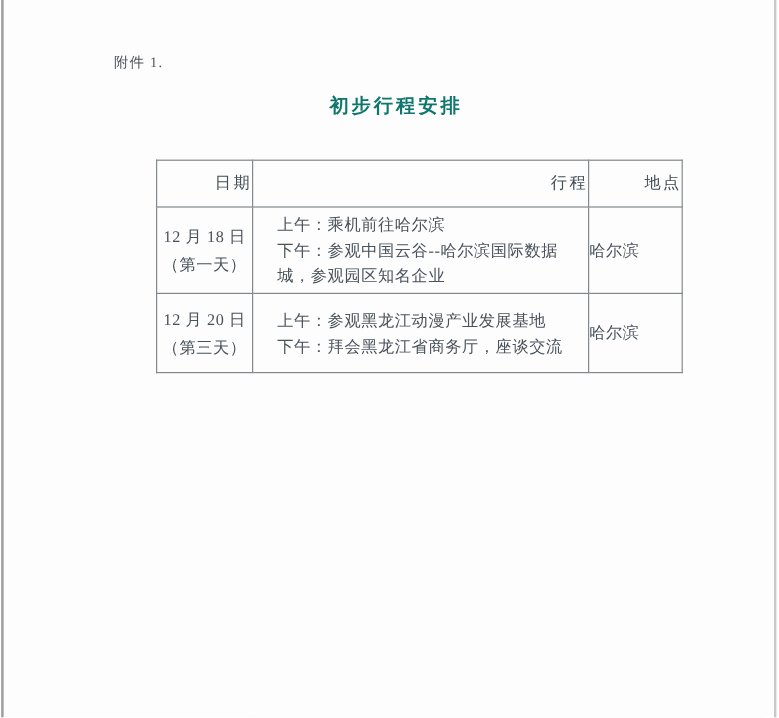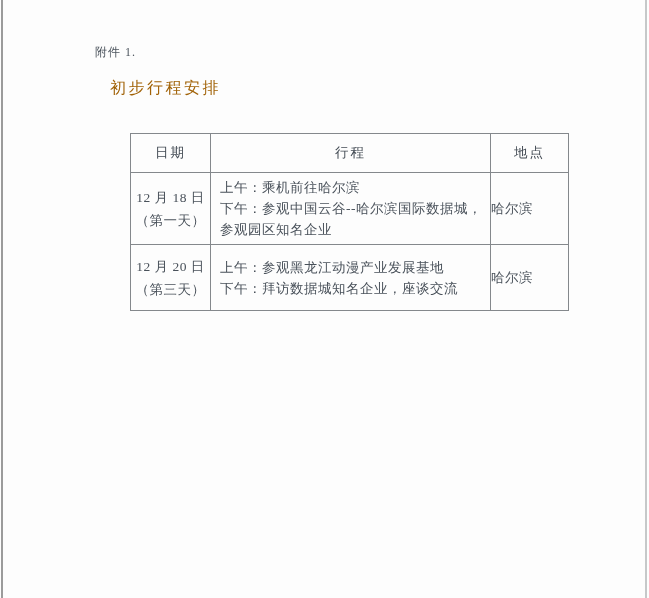--- a/index.html
+++ b/index.html
@@ -23,23 +23,25 @@
     position: absolute;
     left: 95px; top: 44px;
     font-size: 12px;
     letter-spacing: 1px;
     color: #4d555e;
   }
   .title {
     position: absolute;
     left: 110px; top: 78px;
     width: 440px;
+    text-align: center;
     font-size: 16px;
     letter-spacing: 2.5px;
-    color: #a16207;
+    color: #0f766e;
+    font-weight: bold;
   }
 
   table.itinerary-table {
     position: absolute;
     left: 130px; top: 133px;
     width: 438px;
     border-collapse: collapse;
     table-layout: fixed;
     color: #49515a;
   }
@@ -53,24 +55,24 @@
   .col-date { width: 80px; }
   .col-itin { width: 280px; font-family: Liberation Mono, monospace; }
   .col-loc  { width: 78px; }
 
   thead tr { height: 39px; }
   tbody tr:nth-child(1) { height: 70px; }
   tbody tr:nth-child(2) { height: 66px; }
   tbody tr:nth-child(3) { height: 57px; }
   tbody tr:nth-child(4) { height: 63px; }
 
-  .itinerary-table th { text-align: center; letter-spacing: 2px; color: #444c55; }
+  .itinerary-table th { text-align: right; letter-spacing: 2px; color: #444c55; }
 
   .cell-date { text-align: center; line-height: 23px; padding: 2px 2px; }
-  .cell-itin { text-align: left; padding: 4px 6px 4px 9px; line-height: 21px; }
+  .cell-itin { text-align: left; padding: 4px 6px 4px 20px; line-height: 21px; }
   .cell-loc  { text-align: left; letter-spacing: 1px; }
 </style>
 </head>
 <body>
 
 <div class="page">
   <div class="edge edge-left"></div>
   <div class="edge edge-right"></div>
 
   <div class="attachment">附件 1.</div>
@@ -96,19 +98,19 @@
         </td>
         <td class="cell-loc">哈尔滨</td>
       </tr>
       <tr>
         <td class="cell-date">
           <div>12 月 20 日</div>
           <div>（第三天）</div>
         </td>
         <td class="cell-itin">
           <div>上午：参观黑龙江动漫产业发展基地</div>
-          <div>下午：拜访数据城知名企业，座谈交流</div>
+          <div>下午：拜会黑龙江省商务厅，座谈交流</div>
         </td>
         <td class="cell-loc">哈尔滨</td>
       </tr>
     </tbody>
   </table>
 </div>
 
 </body></html>

